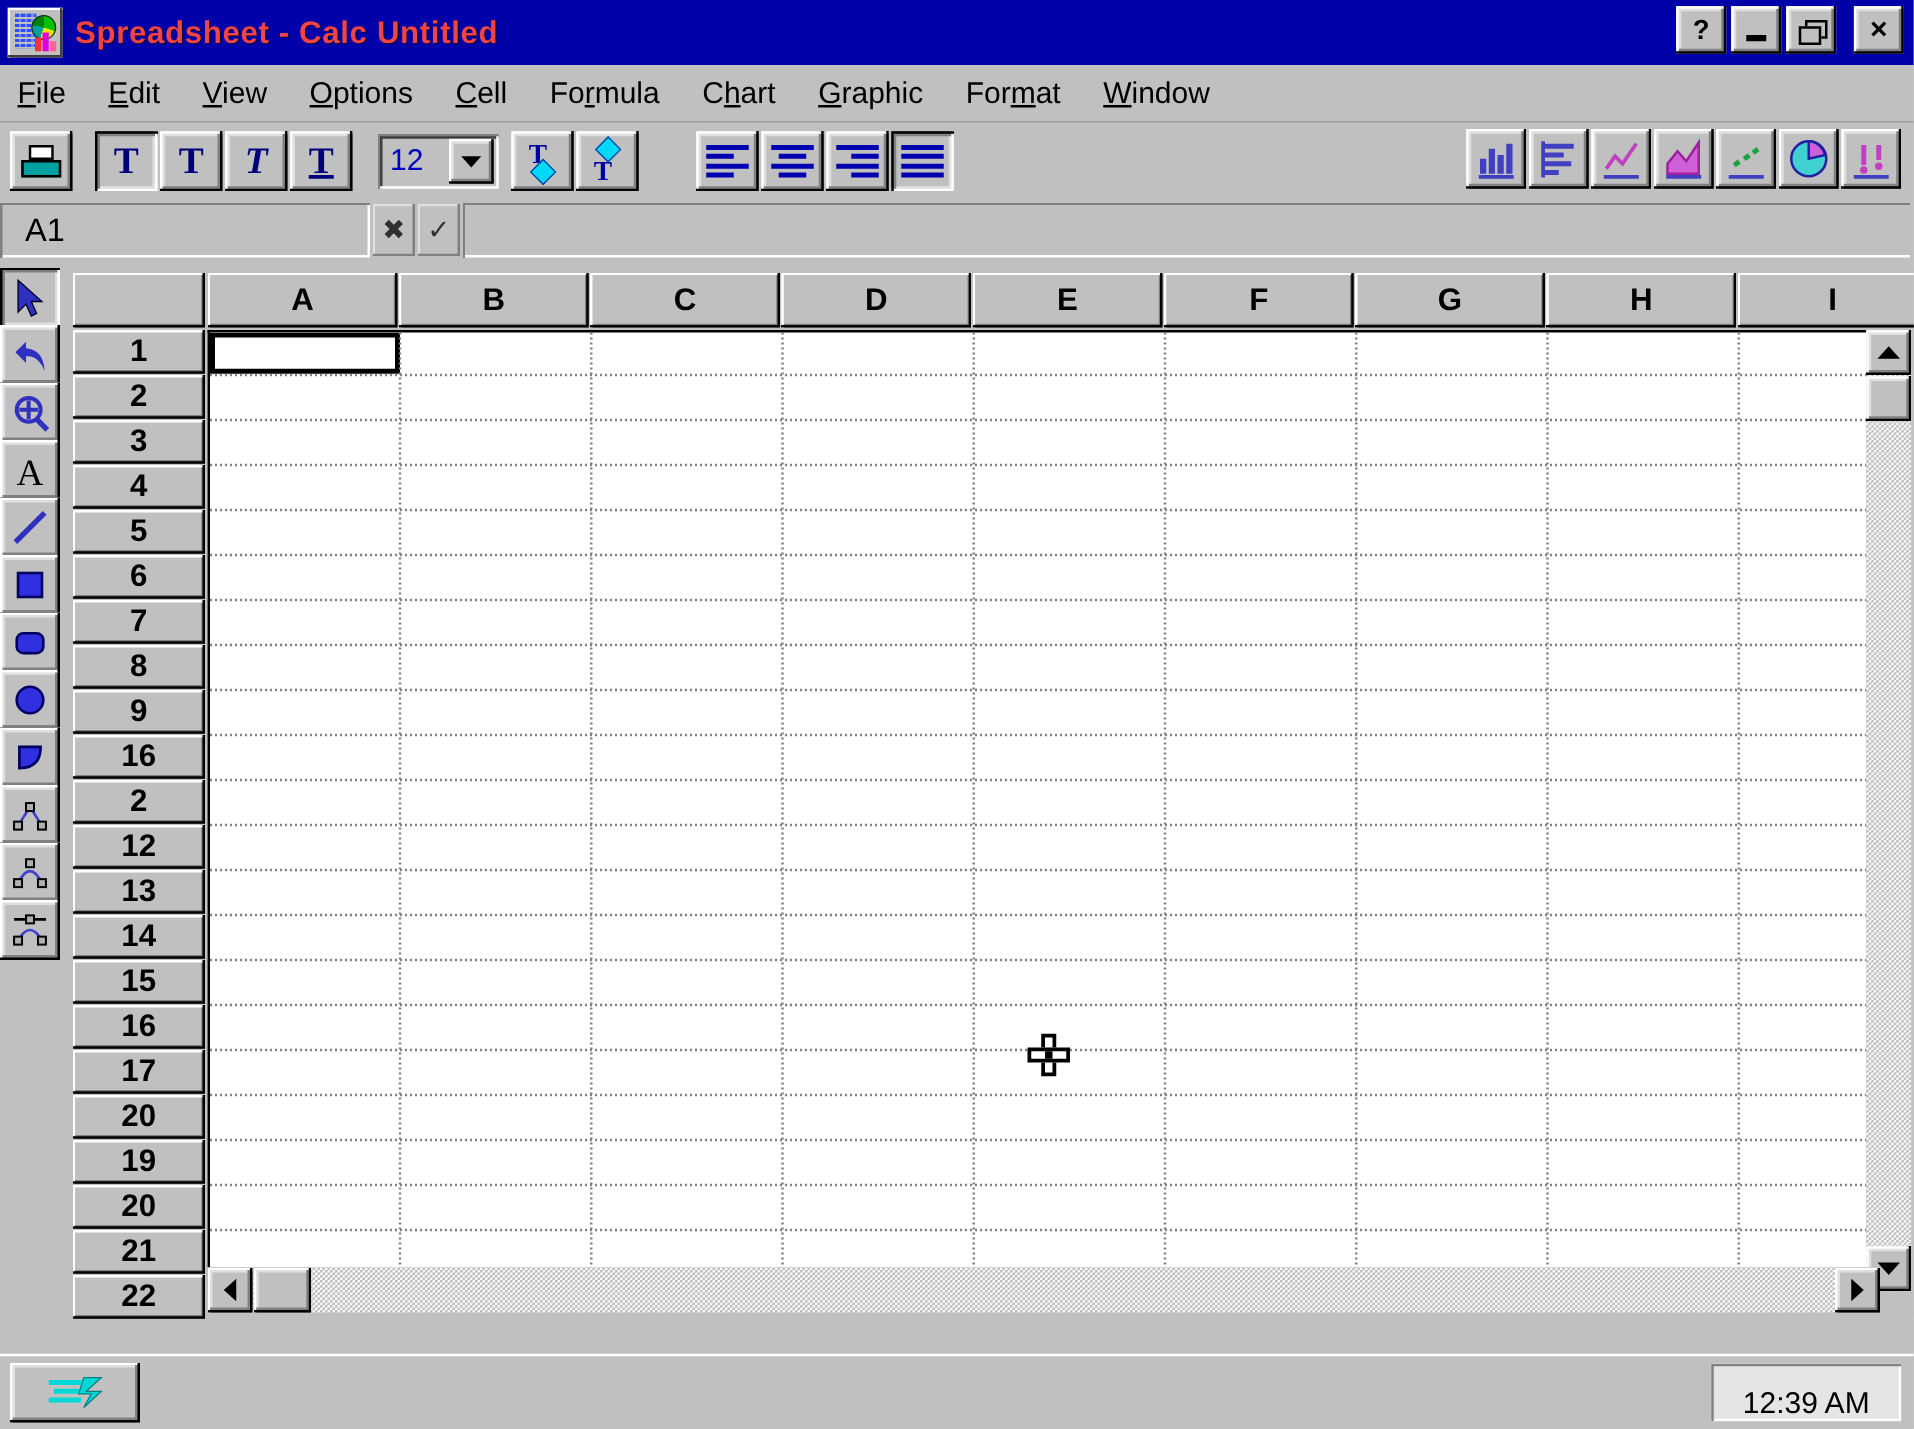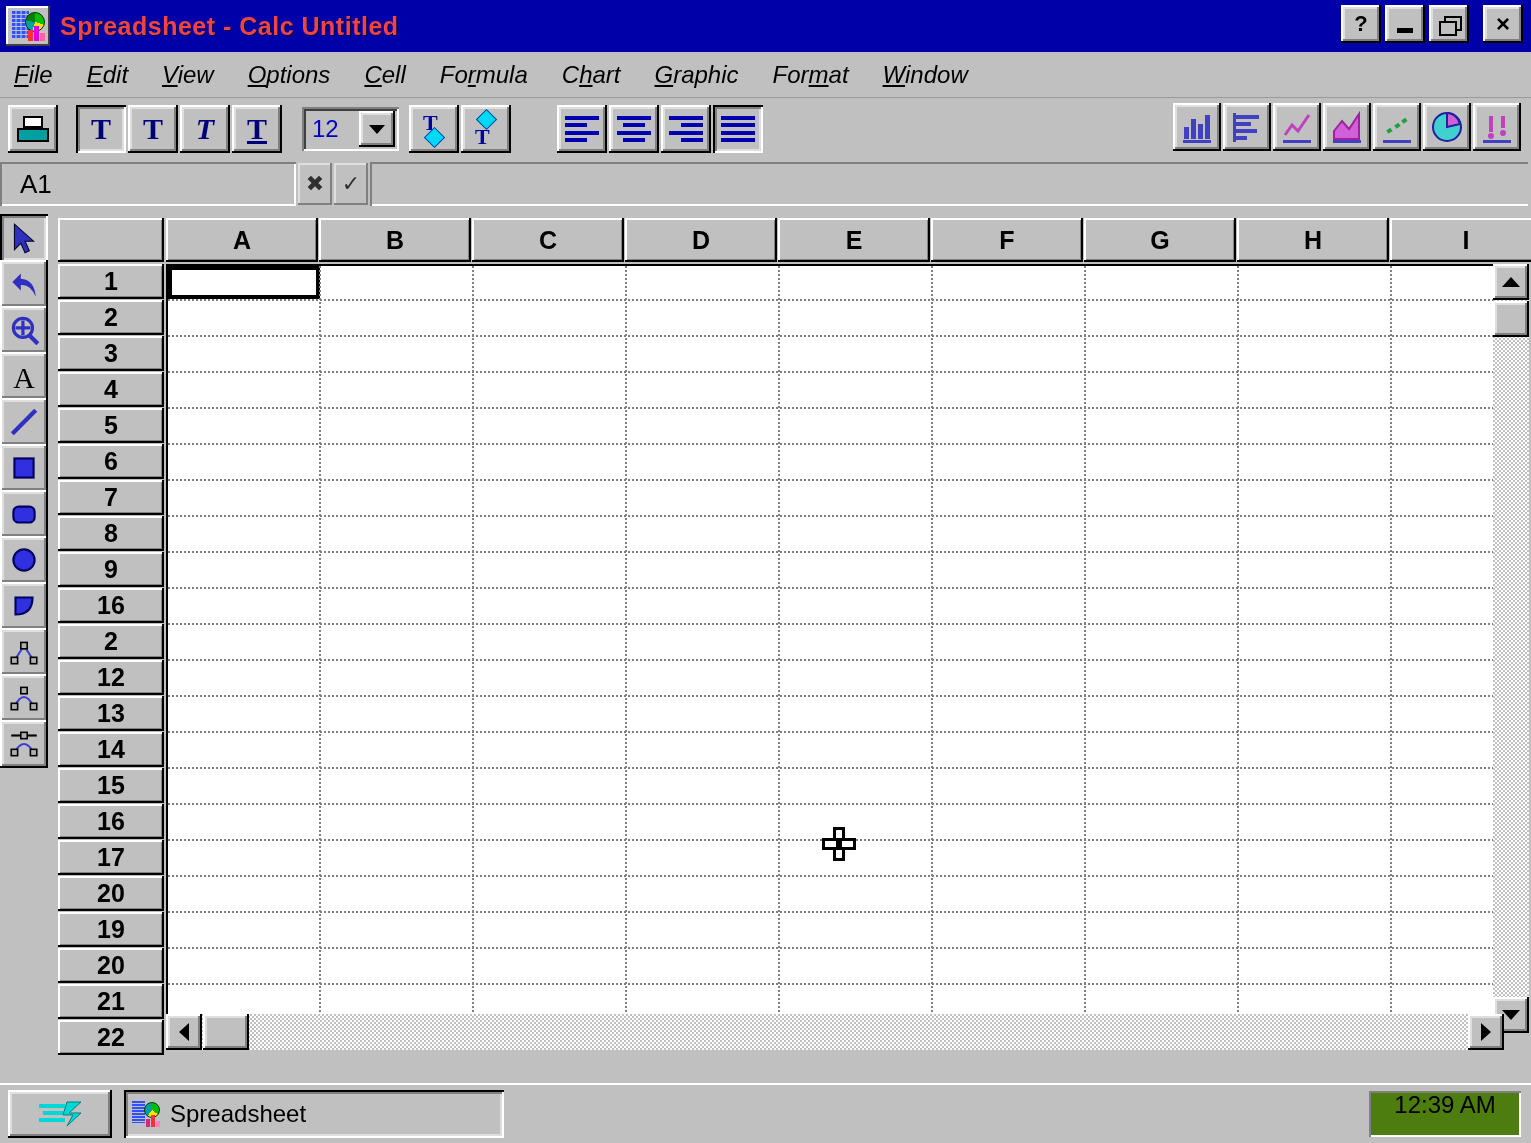--- a/index.html
+++ b/index.html
@@ -50,21 +50,20 @@
   .ico-restore{position:relative;width:20px;height:17px;}
   .ico-restore:before{content:"";position:absolute;left:5px;top:0;width:14px;height:11px;border:2px solid #000;background:#c0c0c0;}
   .ico-restore:after{content:"";position:absolute;left:0;top:5px;width:14px;height:11px;border:2px solid #000;background:#c0c0c0;}
   .ico-close{font-size:24px;font-weight:bold;line-height:.8;}
 
   
   .menubar{
     position:absolute;left:0;top:52px;width:1531px;height:46px;
     background:#c0c0c0;display:flex;align-items:center;padding-left:14px;box-sizing:border-box;
     border-bottom:1px solid #9a9a9a;
-    font-style:italic;
   }
   .menu-item{font-size:24px;color:#000;margin-right:34px;cursor:default;white-space:nowrap;}
   .menu-item u{text-decoration:underline;text-underline-offset:2px;}
 
   
   .toolbar{
     position:absolute;left:0;top:99px;width:1531px;height:60px;background:#c0c0c0;
     display:flex;align-items:center;
   }
   .tbtn{
@@ -180,23 +179,23 @@
   
   .taskbar{position:absolute;left:0;bottom:0;width:1531px;height:60px;background:#c0c0c0;
      border-top:2px solid #fff;box-sizing:border-box;display:flex;align-items:center;}
   .startbtn{width:104px;height:48px;margin-left:8px;background:#c0c0c0;
      box-shadow:inset -2px -2px 0 #000, inset 2px 2px 0 #fff, inset -4px -4px 0 #808080, inset 4px 4px 0 #dfdfdf;
      display:flex;align-items:center;justify-content:center;flex:0 0 auto;}
   .taskbtn{height:48px;width:380px;margin-left:12px;background:#c0c0c0;
      box-shadow:inset 2px 2px 0 #000, inset -2px -2px 0 #fff, inset 4px 4px 0 #808080, inset -4px -4px 0 #dfdfdf;
      display:flex;align-items:center;flex:0 0 auto;}
   .taskbtn .lbl{font-size:24px;color:#000;margin-left:8px;}
-  .tray{position:absolute;right:10px;top:6px;height:46px;min-width:152px;background:#4d7c0f;
+  .tray{position:absolute;right:10px;top:6px;height:46px;min-width:152px;background:#e5e5e5;
      box-shadow:inset 2px 2px 0 #808080, inset -2px -2px 0 #fff;
-     display:flex;align-items:flex-start;justify-content:center;}
+     display:flex;align-items:flex-end;justify-content:center;}
   .tray span{font-size:24px;color:#000;}
   .mini-icon{width:30px;height:28px;position:relative;margin-left:8px;flex:0 0 auto;}
   .mini-icon .g{position:absolute;left:0;top:1px;width:13px;height:22px;background:#3050ff;}
   .mini-icon .g:after{content:"";position:absolute;inset:0;background:repeating-linear-gradient(to bottom,transparent 0 2px,#c0c0c0 2px 3px);}
   .mini-icon .pie{position:absolute;right:2px;top:2px;width:14px;height:14px;border-radius:50%;
      background:conic-gradient(#00c000 0 35%,#ffe000 35% 60%,#00a0a0 60% 100%);border:1px solid #004000;}
   .mini-icon .b{position:absolute;bottom:1px;width:4px;background:#e02080;}
 </style>
 </head>
 <body>
@@ -628,28 +627,18 @@
 
   <div class="taskbar">
     <div class="startbtn">
       <svg width="46" height="30" viewBox="0 0 46 30">
         <rect x="2" y="5" width="26" height="4" fill="#00d8d8"></rect>
         <rect x="6" y="12" width="26" height="4" fill="#00d8d8"></rect>
         <rect x="2" y="19" width="26" height="4" fill="#00d8d8"></rect>
         <path d="M30 3 L44 3 L32 14 L44 14 L30 27 L36 16 L26 16 Z" fill="#00d8d8" stroke="#008080" stroke-width="1"></path>
       </svg>
     </div>
-    <div class="taskbtn">
-      <div class="mini-icon">
-        <div class="g"></div>
-          <div class="pie"></div>
-        <div class="b" style="left:14px;height:8px"></div>
-        <div class="b" style="left:19px;height:12px;background:#ff3030"></div>
-        <div class="b" style="left:24px;height:6px;background:#ff80c0"></div>
-      </div>
-      <span class="lbl">Spreadsheet</span>
-    </div>
     <div class="tray">
       <span>12:39 AM</span>
     </div>
   </div>
 
 </div>
 
 </body></html>

